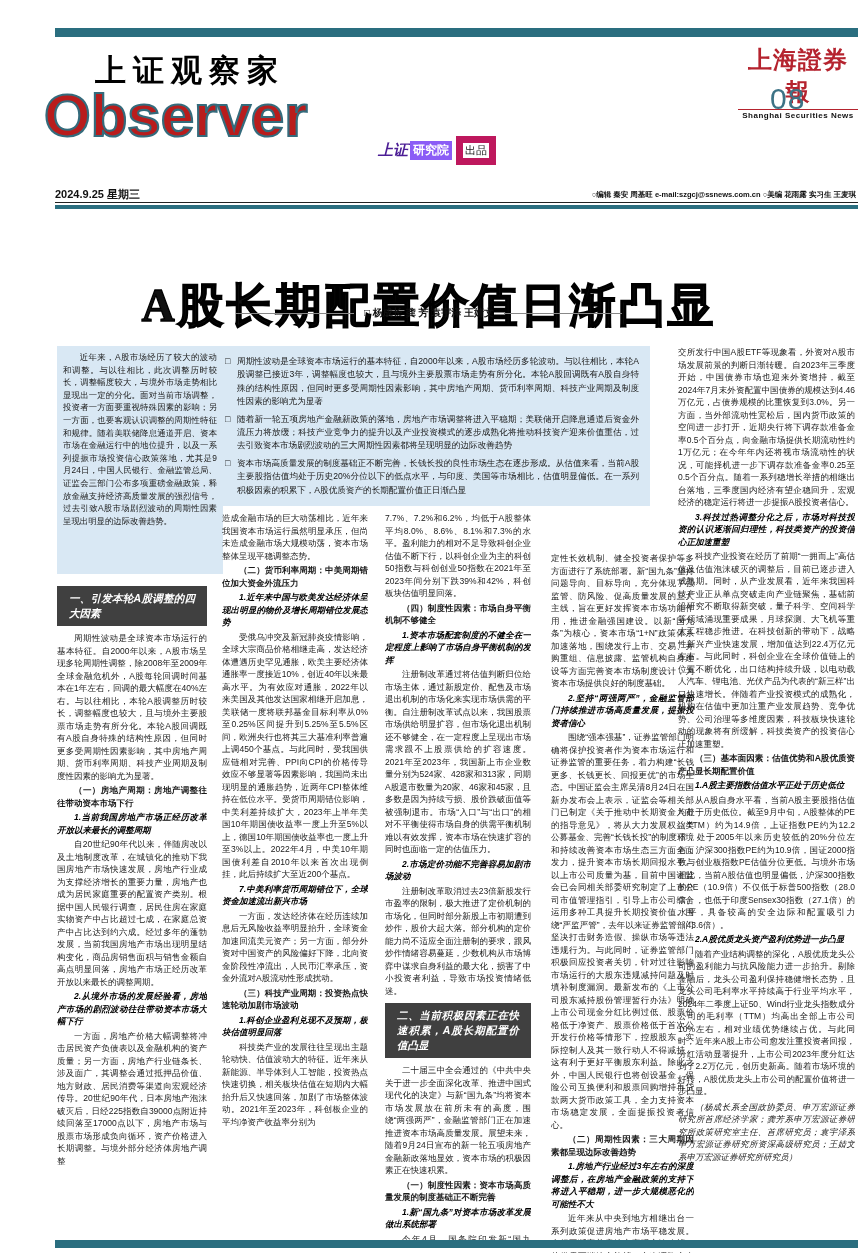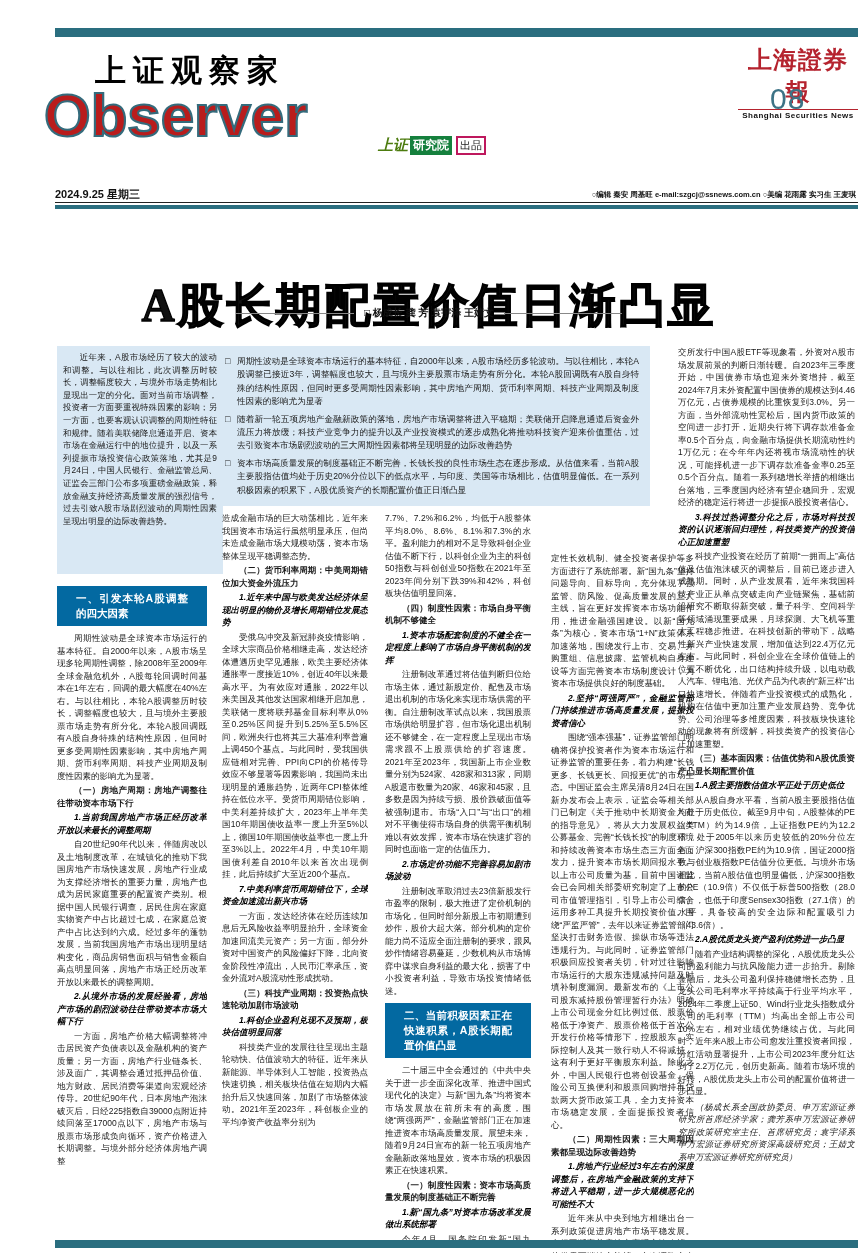--- a/index.html
+++ b/index.html
@@ -5,23 +5,23 @@
   html,body{margin:0;padding:0;background:#e8e8e8;}
   #page{position:relative;width:858px;height:1253px;background:#ffffff;overflow:hidden;
         font-family:"Liberation Sans",sans-serif;color:#111;}
   .bar{position:absolute;left:55px;width:803px;background:#2a6e7f;}
   #topbar{top:28px;height:9px;}
   #botbar{top:1240px;height:8px;}
   #brand-cn{position:absolute;left:95px;top:50px;font-size:31px;font-weight:bold;letter-spacing:7px;color:#000;}
   #observer{position:absolute;left:44px;top:86px;font-size:60px;font-weight:bold;color:#b91c1c;
             letter-spacing:0px;-webkit-text-stroke:2.2px #346b7c;line-height:1;}
   #inst-logo{position:absolute;left:378px;top:136px;display:flex;align-items:center;gap:2px;}
-  #inst-logo .sz{color:#4d7c0f;font-weight:bold;font-size:15px;font-style:italic;}
-  #inst-logo .yjy{background:#15803d;color:#fff;font-weight:bold;font-size:12px;padding:1px 3px;}
-  #inst-logo .cp{color:#222;font-size:11px;border:2px solid #be185d;padding:0 2px;margin-left:2px;}
+  #inst-logo .sz{color:#4c1d95;font-weight:bold;font-size:15px;font-style:italic;}
+  #inst-logo .yjy{background:#8b5cf6;color:#fff;font-weight:bold;font-size:12px;padding:1px 3px;}
+  #inst-logo .cp{color:#222;font-size:11px;border:7px solid #be185d;padding:0 2px;margin-left:2px;}
   #sse-logo{position:absolute;left:738px;top:44px;width:120px;text-align:center;}
   #sse-logo .cn{font-family:"Liberation Serif",serif;font-size:24px;font-weight:bold;color:#b5232e;letter-spacing:1px;}
   #sse-logo .en{font-size:8px;font-weight:bold;color:#111;border-top:1px solid #b5232e;margin-top:1px;padding-top:1px;letter-spacing:0.5px;}
   #page-num{position:absolute;left:770px;top:82px;font-size:30px;color:#3d7386;letter-spacing:1px;}
   #dateline{position:absolute;left:55px;top:187px;font-size:11px;font-weight:bold;}
   #editors{position:absolute;right:2px;top:190px;width:320px;font-size:7.5px;font-weight:bold;text-align:right;color:#111;}
   #rule-thin{position:absolute;left:55px;top:202px;width:803px;height:1px;background:#222;}
   #rule-teal{position:absolute;left:55px;top:205px;width:803px;height:4px;background:#2a6e7f;}
   #headline{position:absolute;left:0;top:238px;width:858px;text-align:center;font-size:46px;font-weight:bold;
             letter-spacing:3px;-webkit-text-stroke:1.3px #000;font-family:"Liberation Serif",serif;margin-top:37px;}
@@ -37,22 +37,22 @@
   .col{position:absolute;overflow:hidden;font-size:8.5px;line-height:12.5px;text-align:justify;color:#1a1a1a;}
   #col1{left:57px; top:580px;width:150px;height:666px;}
   #col2{left:222px;top:512px;width:146px;height:734px;}
   #col3{left:385px;top:512px;width:146px;height:734px;}
   #col4{left:551px;top:508px;width:143px;height:734px;margin-top:44px;}
   #col5{left:678px;top:346px;width:177px;height:900px;}
   .para{text-indent:2em;}
   .cont{text-indent:0;}
   .head-bold{font-weight:bold;text-indent:2em;margin:2px 0;}
   .head-italic{font-weight:bold;font-style:italic;text-indent:2em;margin:2px 0;color:#000;}
-  .col-banner{background:#0369a1;color:#fff;font-weight:bold;font-size:10.5px;line-height:15px;
-              padding:5px 19px;margin:6px 0;text-indent:0;}
+  .col-banner{background:#404040;color:#fff;font-weight:bold;font-size:10.5px;line-height:15px;
+              padding:5px 12px;margin:6px 0;text-indent:0;font-style:italic;}
   .credit{font-style:italic;text-indent:2em;margin-top:3px;}
 </style>
 </head>
 <body>
 
 <div id="page">
   <div id="topbar" class="bar"></div>
 
   <div id="brand-cn">上证观察家</div>
   <div id="observer">Observer</div>

